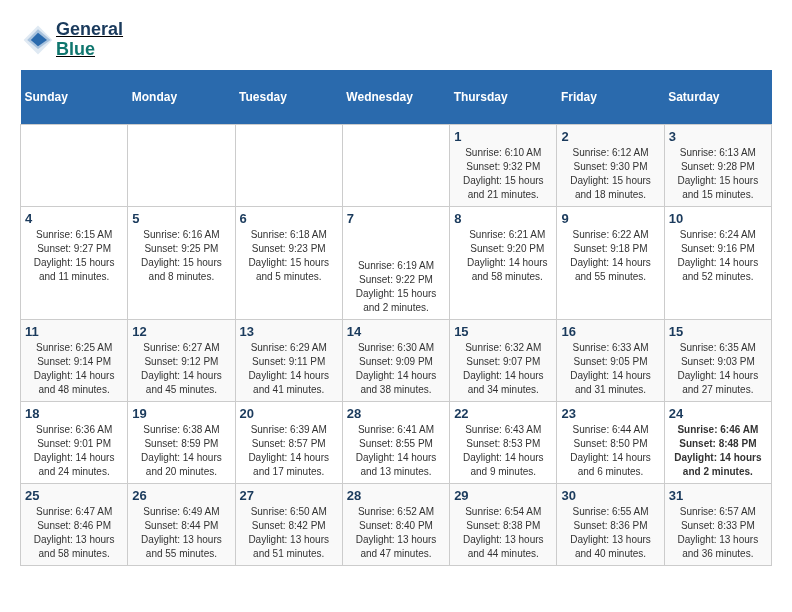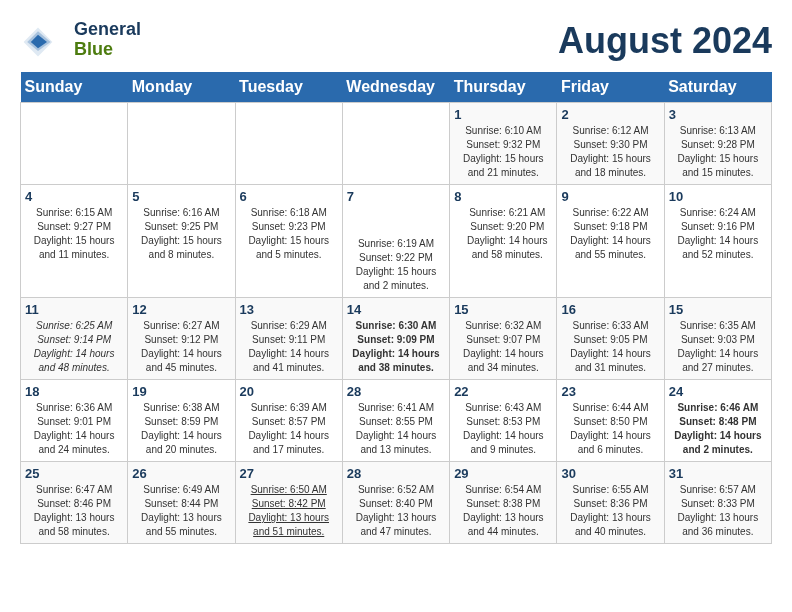--- a/index.html
+++ b/index.html
@@ -11,22 +11,23 @@
       padding: 20px;
     }
     .header {
       display: flex;
       justify-content: space-between;
       align-items: flex-start;
       margin-bottom: 10px;
     }
     .logo {
       display: flex;
-      align-items: flex-end;
-      gap: 18px;
+      align-items: center;
+      gap: 0;
+      text-decoration: underline;
     }
     .logo-text {
       font-size: 18px;
       font-weight: bold;
       color: #1a3a5c;
       line-height: 1.1;
     }
     .logo-icon {
       width: 36px;
       height: 36px;
@@ -44,23 +45,23 @@
       color: #555;
     }
     table {
       width: 100%;
       border-collapse: collapse;
       font-size: 11px;
     }
     thead th {
       background-color: #2a6aad;
       color: white;
-      padding: 6px 4px;
+      padding: 20px 4px;
       text-align: left;
-      font-size: 16px;
+      font-size: 12px;
       font-weight: bold;
     }
     tbody td {
       border: 1px solid #ccc;
       vertical-align: top;
       padding: 4px;
       width: calc(100% / 7);
       height: 80px;
       background: #fff;
     }
@@ -89,25 +90,24 @@
 
 <div class="header">
   <div class="logo">
     <svg class="logo-icon" viewBox="0 0 40 40">
       <polygon points="20,4 36,20 20,36 4,20" fill="#2a6aad" opacity="0.15"></polygon>
       <polygon points="20,8 34,20 20,30 8,20" fill="#2a6aad" opacity="0.3"></polygon>
       <polygon points="20,12 30,20 20,27 12,20" fill="#2a6aad"></polygon>
     </svg>
     <div class="logo-text">
       <div>General</div>
-      <div style="color:#4d7c0f">Blue</div>
+      <div style="color:#0f766e">Blue</div>
     </div>
   </div>
   <div class="title-section">
-    <div class="main-title">August 2024</div>
   </div>
 </div>
 
 <table>
   <thead>
     <tr>
     <th>Sunday</th>
         <th>Monday</th>
         <th>Tuesday</th>
         <th>Wednesday</th>
@@ -191,42 +191,42 @@
           <span class="day-number">10</span>
           <div class="day-info" style="white-space: pre-line;">Sunrise: 6:24 AM
 Sunset: 9:16 PM
 Daylight: 14 hours
 and 52 minutes.</div>
         </td>
       </tr>
       <tr>
         <td>
           <span class="day-number">11</span>
-          <div class="day-info" style="white-space: pre-line; font-style: italic;">Sunrise: 6:25 AM
+          <div class="day-info" style="white-space: pre-line;">Sunrise: 6:25 AM
 Sunset: 9:14 PM
 Daylight: 14 hours
 and 48 minutes.</div>
         </td>
         <td>
           <span class="day-number">12</span>
           <div class="day-info" style="white-space: pre-line;">Sunrise: 6:27 AM
 Sunset: 9:12 PM
 Daylight: 14 hours
 and 45 minutes.</div>
         </td>
         <td>
           <span class="day-number">13</span>
           <div class="day-info" style="white-space: pre-line;">Sunrise: 6:29 AM
 Sunset: 9:11 PM
 Daylight: 14 hours
 and 41 minutes.</div>
         </td>
         <td>
           <span class="day-number">14</span>
-          <div class="day-info" style="white-space: pre-line; font-weight: bold;">Sunrise: 6:30 AM
+          <div class="day-info" style="white-space: pre-line;">Sunrise: 6:30 AM
 Sunset: 9:09 PM
 Daylight: 14 hours
 and 38 minutes.</div>
         </td>
         <td>
           <span class="day-number">15</span>
           <div class="day-info" style="white-space: pre-line;">Sunrise: 6:32 AM
 Sunset: 9:07 PM
 Daylight: 14 hours
 and 34 minutes.</div>
@@ -307,21 +307,21 @@
         </td>
         <td>
           <span class="day-number">26</span>
           <div class="day-info" style="white-space: pre-line;">Sunrise: 6:49 AM
 Sunset: 8:44 PM
 Daylight: 13 hours
 and 55 minutes.</div>
         </td>
         <td>
           <span class="day-number">27</span>
-          <div class="day-info" style="white-space: pre-line; text-decoration: underline;">Sunrise: 6:50 AM
+          <div class="day-info" style="white-space: pre-line;">Sunrise: 6:50 AM
 Sunset: 8:42 PM
 Daylight: 13 hours
 and 51 minutes.</div>
         </td>
         <td>
           <span class="day-number">28</span>
           <div class="day-info" style="white-space: pre-line;">Sunrise: 6:52 AM
 Sunset: 8:40 PM
 Daylight: 13 hours
 and 47 minutes.</div>

